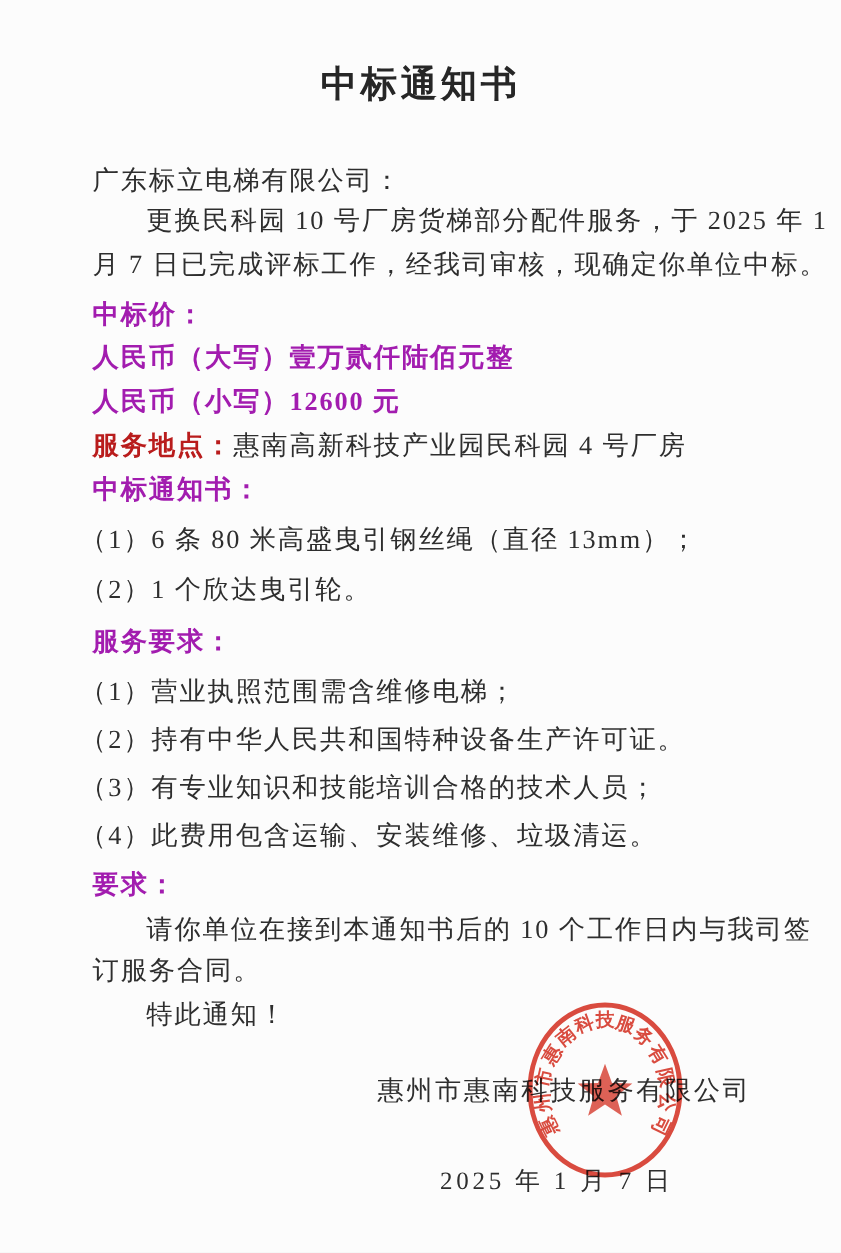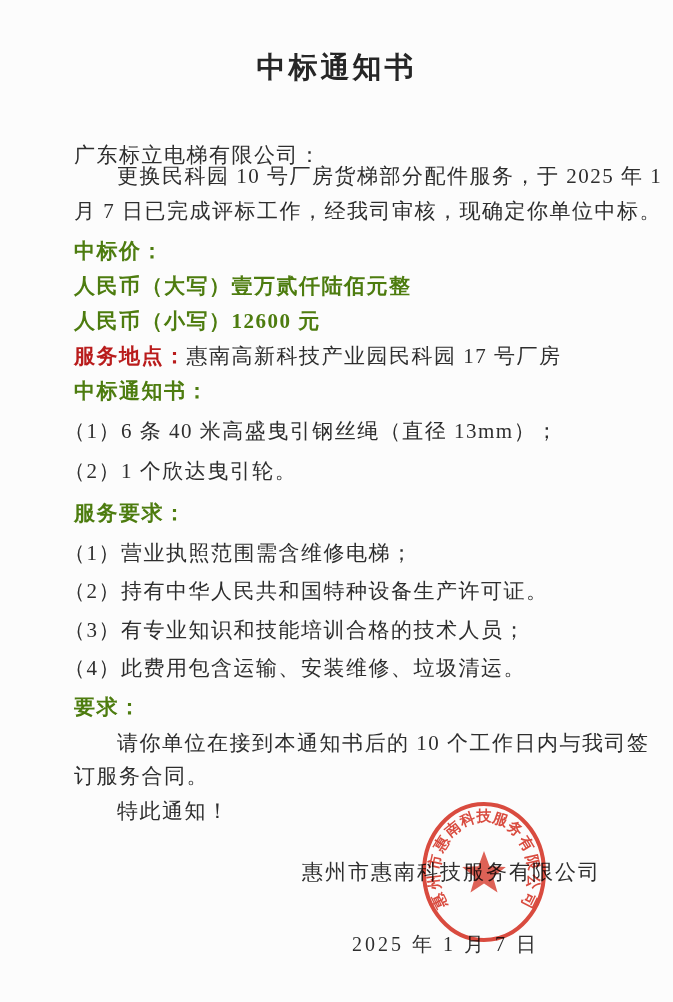--- a/index.html
+++ b/index.html
@@ -30,21 +30,21 @@
   }
   .line {
     position: absolute;
     left: 74px;
     font-size: 21px;
     letter-spacing: 1.5px;
     white-space: nowrap;
     line-height: 1.2;
   }
   .line.listed { left: 64px; }
-  .line.bold { font-weight: bold; color: #4d7c0f; }
+  .line.bold { font-weight: bold; color: #a21caf; }
   .label-bold { font-weight: bold; color: #b91c1c; }
   .indent { left: 117px; text-align: center; }
   .sig-company {
     position: absolute;
     right: 72px;
     top: 858px;
     font-size: 21px;
     letter-spacing: 2px;
     white-space: nowrap;
     z-index: 1;
@@ -75,35 +75,35 @@
     font-weight: bold;
   }
 </style>
 </head>
 <body>
 
 <div class="page">
 
   <div class="doc-title">中标通知书</div>
 
-  <div class="line" style="top:143px">广东标立电梯有限公司：</div>
+  <div class="line" style="top:132px">广东标立电梯有限公司：</div>
 
   <div class="line indent" style="top:164px">更换民科园 10 号厂房货梯部分配件服务，于 2025 年 1</div>
   <div class="line" style="top:199px">月 7 日已完成评标工作，经我司审核，现确定你单位中标。</div>
 
   <div class="line bold" style="top:239px">中标价：</div>
   <div class="line bold" style="top:274px">人民币（大写）壹万贰仟陆佰元整</div>
   <div class="line bold" style="top:309px">人民币（小写）12600 元</div>
 
   <div class="line" style="top:344px">
-    <span class="label-bold">服务地点：</span><span>惠南高新科技产业园民科园 17 号厂房</span>
+    <span class="label-bold">服务地点：</span><span>惠南高新科技产业园民科园 4 号厂房</span>
   </div>
 
   <div class="line bold" style="top:379px">中标通知书：</div>
-  <div class="line listed" style="top:419px">（1）6 条 40 米高盛曳引钢丝绳（直径 13mm）；</div>
+  <div class="line listed" style="top:419px">（1）6 条 80 米高盛曳引钢丝绳（直径 13mm）；</div>
   <div class="line listed" style="top:459px">（2）1 个欣达曳引轮。</div>
 
   <div class="line bold" style="top:501px">服务要求：</div>
   <div class="line listed" style="top:541px">（1）营业执照范围需含维修电梯；</div>
   <div class="line listed" style="top:579px">（2）持有中华人民共和国特种设备生产许可证。</div>
   <div class="line listed" style="top:618px">（3）有专业知识和技能培训合格的技术人员；</div>
   <div class="line listed" style="top:656px">（4）此费用包含运输、安装维修、垃圾清运。</div>
 
   <div class="line bold" style="top:695px">要求：</div>
   <div class="line indent" style="top:731px">请你单位在接到本通知书后的 10 个工作日内与我司签</div>

